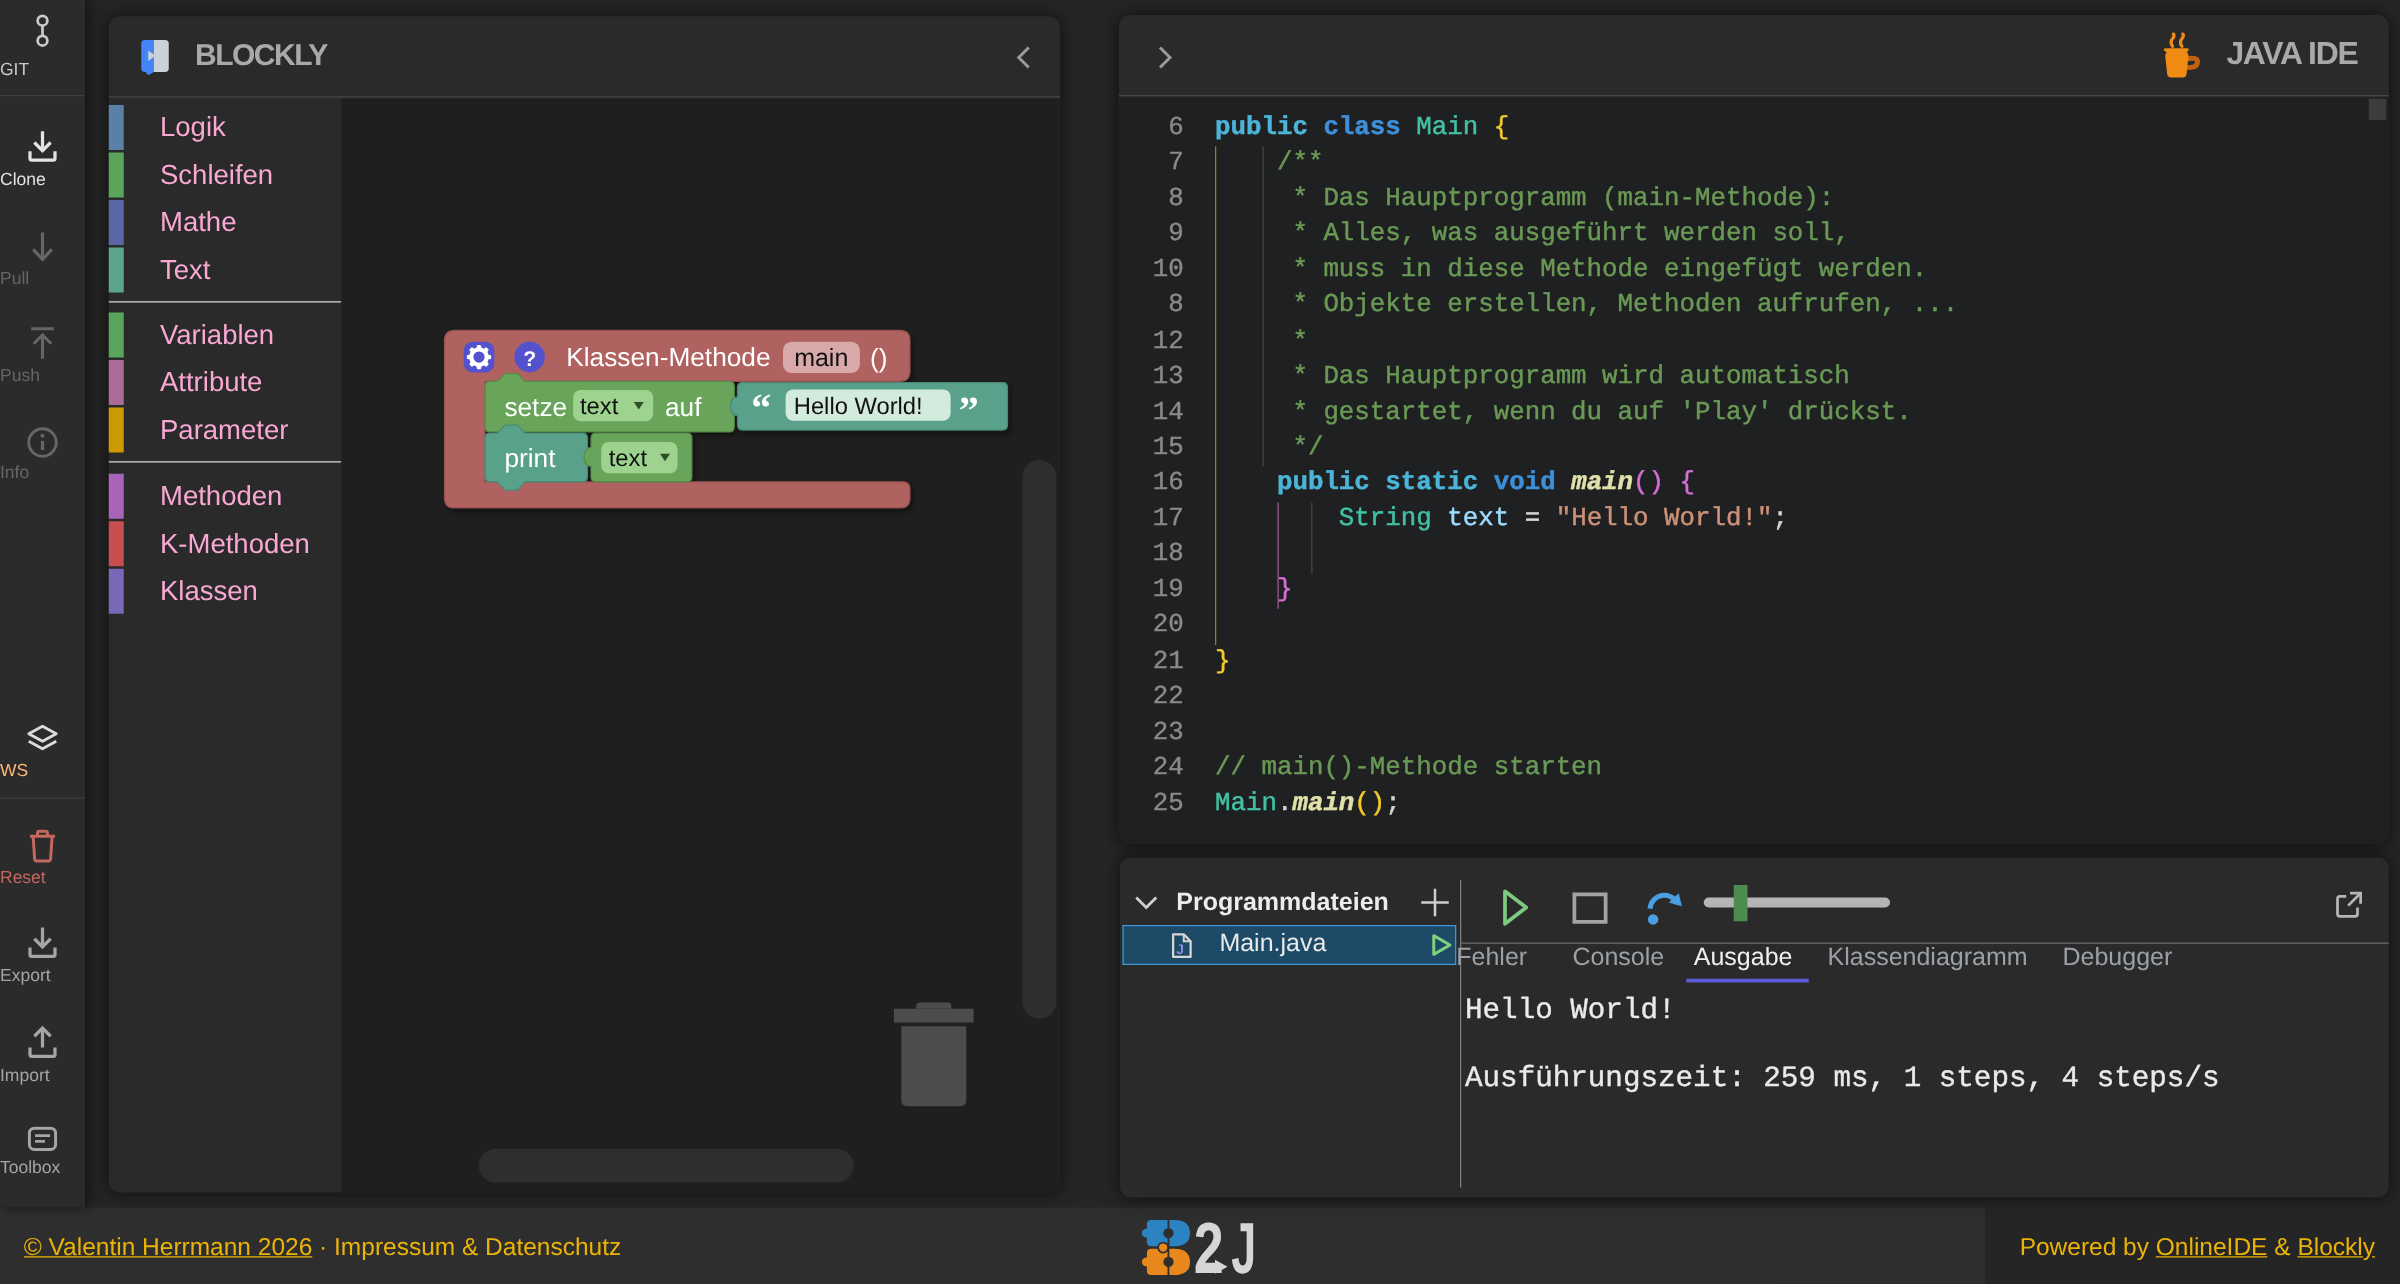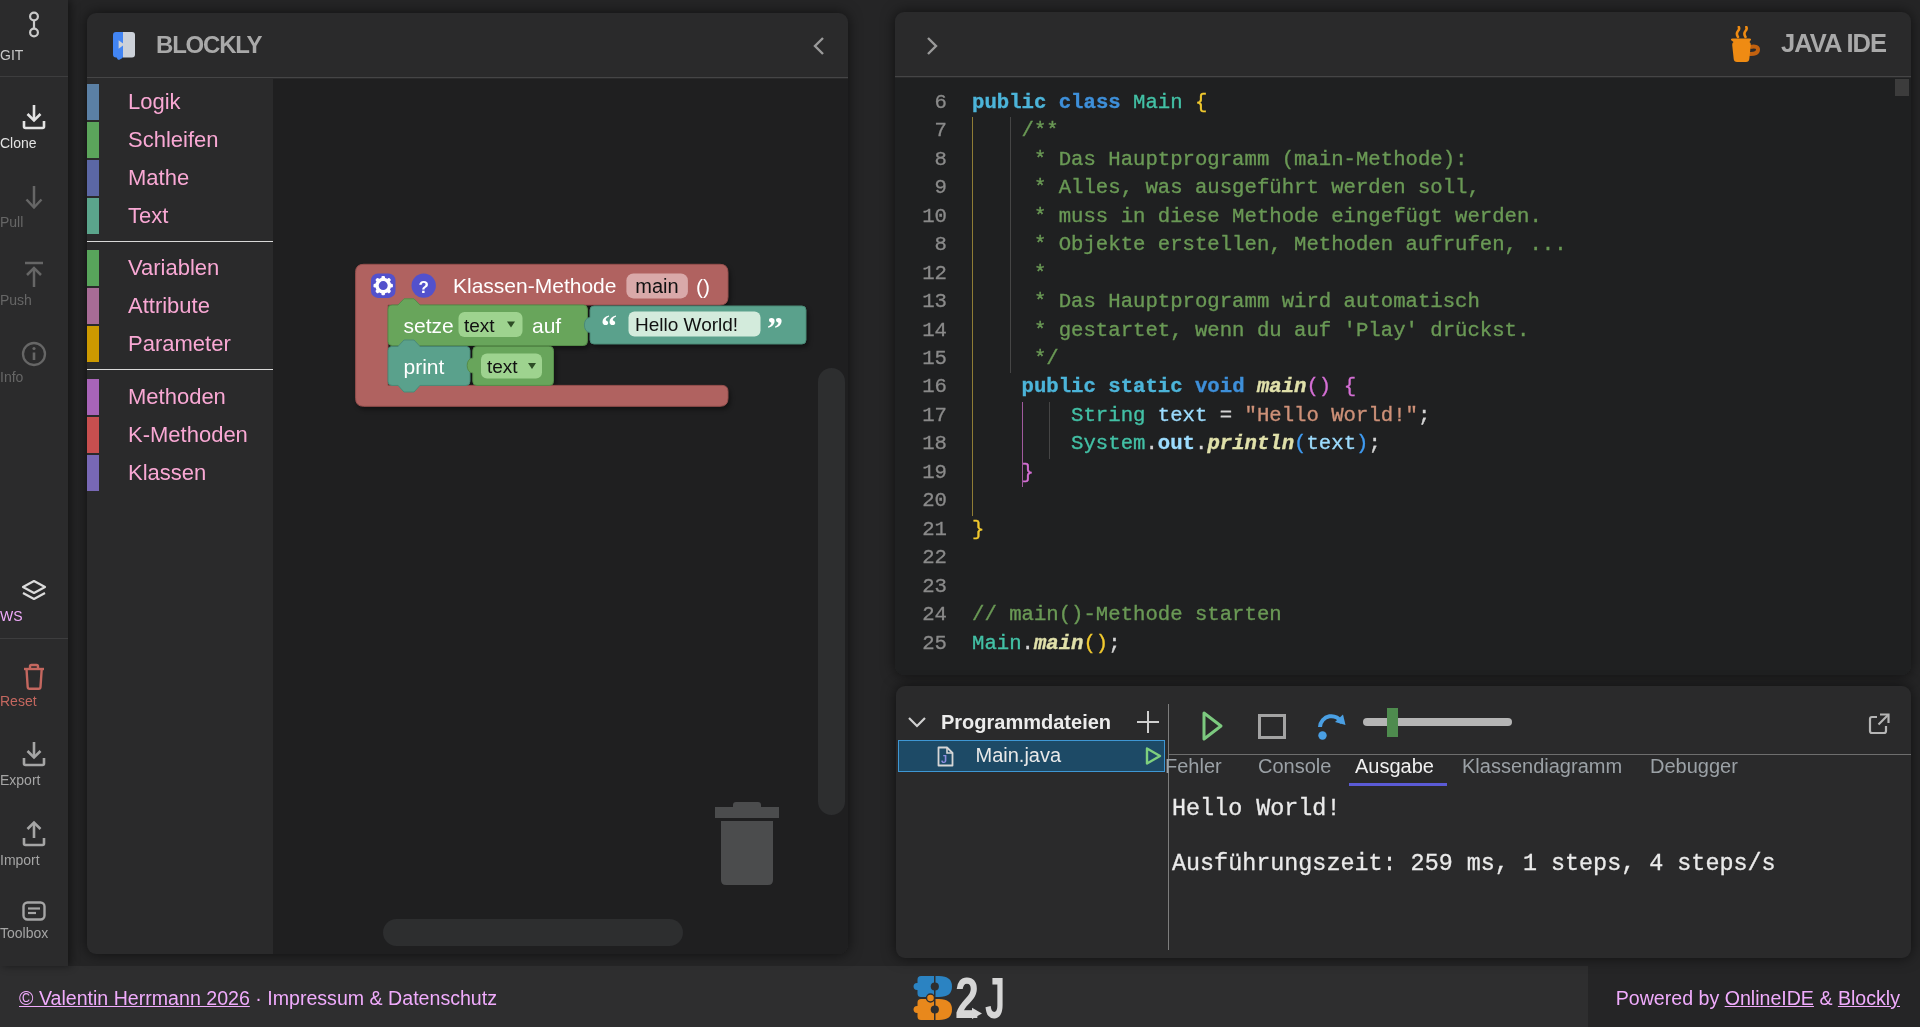--- a/index.html
+++ b/index.html
@@ -37,21 +37,21 @@
 .cm{color:#6a9955}
 .st{color:#ce9178}
 .va{color:#9cdcfe}
 .fn{color:#e0e0aa;font-style:italic;font-weight:bold}
 .pr{color:#9cdcfe;font-weight:bold}
 .guide{position:absolute;width:1px}
 
 .tab{font-size:20px;color:#9ba1a6;display:inline-block}
 #out{position:absolute;font-family:"Liberation Mono",monospace;font-size:23.4px;color:#eaeaea;white-space:pre;line-height:27.3px;-webkit-text-stroke:0.3px currentColor}
 
-#footer{position:absolute;left:0;top:966px;width:1588px;height:61px;background:#2e2e2f;color:#f0abfc;font-size:19.6px}
+#footer{position:absolute;left:0;top:966px;width:1588px;height:61px;background:#2e2e2f;color:#eab308;font-size:19.6px}
 </style>
 </head>
 <body>
 
 <div id="sidebar">
 
   <div class="sb-item" style="top:10px;color:#c9c9c9">
     <svg width="26" height="34" viewBox="0 0 26 34" style="display:block;margin:0 auto">
       <circle cx="13" cy="6.5" r="3.9" fill="none" stroke="#c9c9c9" stroke-width="2.2"></circle>
       <line x1="13" y1="10.5" x2="13" y2="18.5" stroke="#c9c9c9" stroke-width="2.2"></line>
@@ -89,21 +89,21 @@
 
   <div class="sb-item" style="top:341px;color:#666">
     <svg width="26" height="26" viewBox="0 0 26 26" style="display:block;margin:0 auto">
       <circle cx="13" cy="13" r="11" fill="none" stroke="#666" stroke-width="2.3"></circle>
       <line x1="13" y1="11.5" x2="13" y2="19" stroke="#666" stroke-width="2.6"></line>
       <circle cx="13" cy="7.5" r="1.6" fill="#666"></circle>
     </svg>
     <span class="sb-lbl" style="margin-top:2px">Info</span>
   </div>
 
-  <div class="sb-item" style="top:578px;color:#f0abfc">
+  <div class="sb-item" style="top:578px;color:#fdba74">
     <svg width="28" height="28" viewBox="0 0 28 28" style="display:block;margin:0 auto">
       <path d="M14 3 L25 9 L14 15 L3 9 Z" fill="none" stroke="#dcdcdc" stroke-width="2.2" stroke-linejoin="round"></path>
       <path d="M3 15 L14 21 L25 15" fill="none" stroke="#dcdcdc" stroke-width="2.2" stroke-linejoin="round"></path>
     </svg>
     <span class="sb-lbl" style="margin-top:2px">WS</span>
   </div>
   <div class="sb-div" style="top:638px"></div>
 
   <div class="sb-item" style="top:663px;color:#c4675f">
     <svg width="26" height="28" viewBox="0 0 26 28" style="display:block;margin:0 auto">
@@ -312,21 +312,20 @@
       <div class="cl" style="left:77px;top:210px"><span class="cm">     * Das Hauptprogramm wird automatisch</span></div>
     <div class="ln" style="left:12px;top:238.5px">14</div>
       <div class="cl" style="left:77px;top:238.5px"><span class="cm">     * gestartet, wenn du auf 'Play' drückst.</span></div>
     <div class="ln" style="left:12px;top:267px">15</div>
       <div class="cl" style="left:77px;top:267px"><span class="cm">     */</span></div>
     <div class="ln" style="left:12px;top:295.4px">16</div>
       <div class="cl" style="left:77px;top:295.4px">    <span class="c1">public</span> <span class="c1">static</span> <span class="c2">void</span> <span class="fn">main</span><span class="br2">()</span> <span class="br2">{</span></div>
     <div class="ln" style="left:12px;top:323.9px">17</div>
       <div class="cl" style="left:77px;top:323.9px">        <span class="ty">String</span> <span class="va">text</span> = <span class="st">"Hello World!"</span>;</div>
     <div class="ln" style="left:12px;top:352.4px">18</div>
-      <div class="cl" style="left:77px;top:352.4px">        <span class="ty">System</span>.<span class="pr">out</span>.<span class="fn">println</span><span class="br3">(</span><span class="va">text</span><span class="br3">)</span>;</div>
     <div class="ln" style="left:12px;top:380.8px">19</div>
       <div class="cl" style="left:77px;top:380.8px">    <span class="br2">}</span></div>
     <div class="ln" style="left:12px;top:409.3px">20</div>
     <div class="ln" style="left:12px;top:437.8px">21</div>
       <div class="cl" style="left:77px;top:437.8px"><span class="br1">}</span></div>
     <div class="ln" style="left:12px;top:466.2px">22</div>
     <div class="ln" style="left:12px;top:494.7px">23</div>
     <div class="ln" style="left:12px;top:523.2px">24</div>
       <div class="cl" style="left:77px;top:523.2px"><span class="cm">// main()-Methode starten</span></div>
     <div class="ln" style="left:12px;top:551.6px">25</div>

